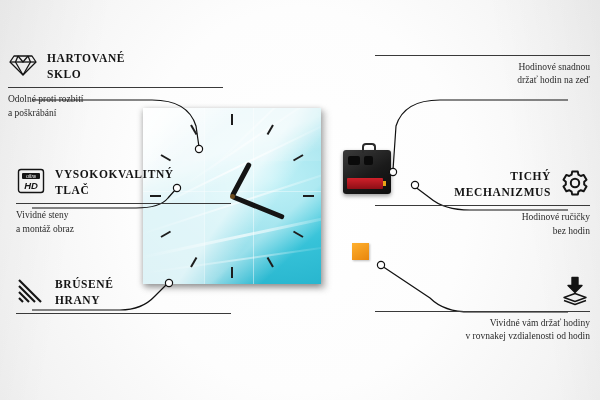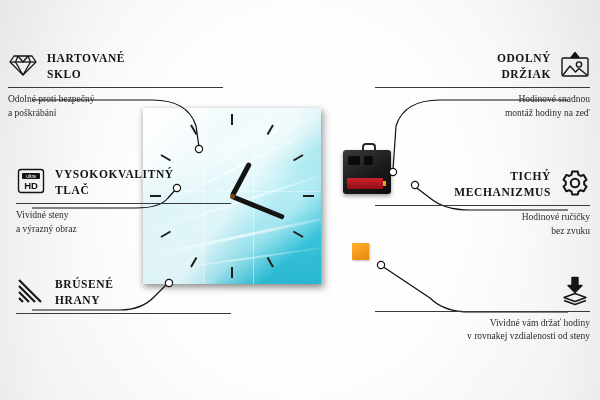--- a/index.html
+++ b/index.html
@@ -66,21 +66,21 @@
 
   
   #wires{position:absolute;left:0;top:0;width:600px;height:400px;pointer-events:none;}
 
   
   .feat{position:absolute;width:215px;}
   .feat.left{text-align:left;}
   .feat.right{text-align:right;}
   .feat .head{display:flex;align-items:flex-start;gap:9px;}
   .feat.right .head{flex-direction:row-reverse;}
-  .feat .ico{flex:0 0 auto;width:30px;height:30px;display:flex;align-items:center;justify-content:center;}
+  .feat .ico{flex:0 0 auto;width:30px;height:30px;display:flex;align-items:center;justify-content:center;font-style:italic;}
   .feat .ico svg{display:block;}
   .feat .title{font-size:11.5px;font-weight:bold;letter-spacing:.6px;
                line-height:1.35;color:#141414;text-transform:uppercase;
                font-family:"Liberation Serif",serif;padding-top:1px;}
   .feat .rule{height:1px;background:#3a3a3a;margin:5px 0 5px 0;}
   .feat .desc{font-size:9.5px;line-height:1.42;color:#2a2a2a;
               font-family:"Liberation Serif",serif;}
 
   #f1{left:8px;top:50px;}
   #f2{left:16px;top:166px;}
@@ -174,21 +174,21 @@
           </g>
         </svg>
       </span>
       <span class="title">
         <span>HARTOVANÉ</span><br>
         <span>SKLO</span>
       </span>
     </div>
     <div class="rule"></div>
     <div class="desc">
-      <span>Odolné proti bezpečný</span><br>
+      <span>Odolné proti rozbití</span><br>
       <span>a poškrábání</span>
     </div>
   </div>
 
   <div class="feat left" id="f2">
     <div class="head">
       <span class="ico">
         <svg width="28" height="28" viewBox="0 0 28 28">
           <rect x="1.5" y="2.5" width="25" height="23" rx="2.5" fill="none" stroke="#141414" stroke-width="1.4"></rect>
           <rect x="5" y="6" width="18" height="6" rx="1" fill="#141414"></rect>
@@ -197,21 +197,21 @@
         </svg>
       </span>
       <span class="title">
         <span>VYSOKOKVALITNÝ</span><br>
         <span>TLAČ</span>
       </span>
     </div>
     <div class="rule"></div>
     <div class="desc">
       <span>Vividné steny</span><br>
-      <span>a výrazný obraz</span>
+      <span>a montáž obraz</span>
     </div>
   </div>
 
   <div class="feat left" id="f3">
     <div class="head">
       <span class="ico">
         <svg width="28" height="26" viewBox="0 0 28 26">
           <g stroke="#141414" stroke-width="2.1" stroke-linecap="butt">
             <path d="M2,2 L24,24"></path>
               <path d="M2,8 L18,24"></path>
@@ -222,40 +222,24 @@
       </span>
       <span class="title">
         <span>BRÚSENÉ</span><br>
         <span>HRANY</span>
       </span>
     </div>
     <div class="rule"></div>
   </div>
 
   <div class="feat right" id="f4">
-    <div class="head">
-      <span class="ico">
-        <svg width="30" height="28" viewBox="0 0 30 28">
-          <g fill="none" stroke="#141414" stroke-width="1.4" stroke-linejoin="round">
-            <path d="M15,1.5 L11,6.5 H19 Z" fill="#141414"></path>
-            <rect x="2" y="7" width="26" height="18" rx="1.5"></rect>
-            <circle cx="19" cy="13.5" r="2.6"></circle>
-            <path d="M3,24 L10,15 L15.5,21 L19,17.5 L27,24"></path>
-          </g>
-        </svg>
-      </span>
-      <span class="title">
-        <span>ODOLNÝ</span><br>
-        <span>DRŽIAK</span>
-      </span>
-    </div>
     <div class="rule"></div>
     <div class="desc">
       <span>Hodinové snadnou</span><br>
-      <span>montáž hodiny na zeď</span>
+      <span>držať hodin na zeď</span>
     </div>
   </div>
 
   <div class="feat right" id="f5">
     <div class="head">
       <span class="ico">
         <svg width="28" height="28" viewBox="0 0 28 28">
           <g fill="none" stroke="#141414" stroke-width="2" stroke-linejoin="round">
             <path d="M11.2,2.6 h5.6 l0.6,3.0 2.4,1.4 2.9,-1.1 2.8,4.8 -2.3,2.0 0,2.8 2.3,2.0 -2.8,4.8 -2.9,-1.1 -2.4,1.4 -0.6,3.0 h-5.6 l-0.6,-3.0 -2.4,-1.4 -2.9,1.1 -2.8,-4.8 2.3,-2.0 0,-2.8 -2.3,-2.0 2.8,-4.8 2.9,1.1 2.4,-1.4 Z"></path>
             <circle cx="14" cy="14" r="4.2"></circle>
@@ -263,36 +247,36 @@
         </svg>
       </span>
       <span class="title">
         <span>TICHÝ</span><br>
         <span>MECHANIZMUS</span>
       </span>
     </div>
     <div class="rule"></div>
     <div class="desc">
       <span>Hodinové ručičky</span><br>
-      <span>bez zvuku</span>
+      <span>bez hodin</span>
     </div>
   </div>
 
   <div class="feat right" id="f6">
     <div class="head">
       <span class="ico">
         <svg width="30" height="30" viewBox="0 0 30 30">
           <g fill="none" stroke="#141414" stroke-width="1.4" stroke-linejoin="round">
             <path d="M12,1.5 h6 v8 h4 l-7,7 -7,-7 h4 Z" fill="#141414"></path>
             <path d="M15,17.5 L26,21.5 L15,25.5 L4,21.5 Z"></path>
             <path d="M4,24.5 L15,28.5 L26,24.5"></path>
           </g>
         </svg>
       </span>
     </div>
     <div class="rule"></div>
     <div class="desc">
       <span>Vividné vám držať hodiny</span><br>
-      <span>v rovnakej vzdialenosti od steny</span>
+      <span>v rovnakej vzdialenosti od hodin</span>
     </div>
   </div>
 
 </div>
 
 </body></html>

